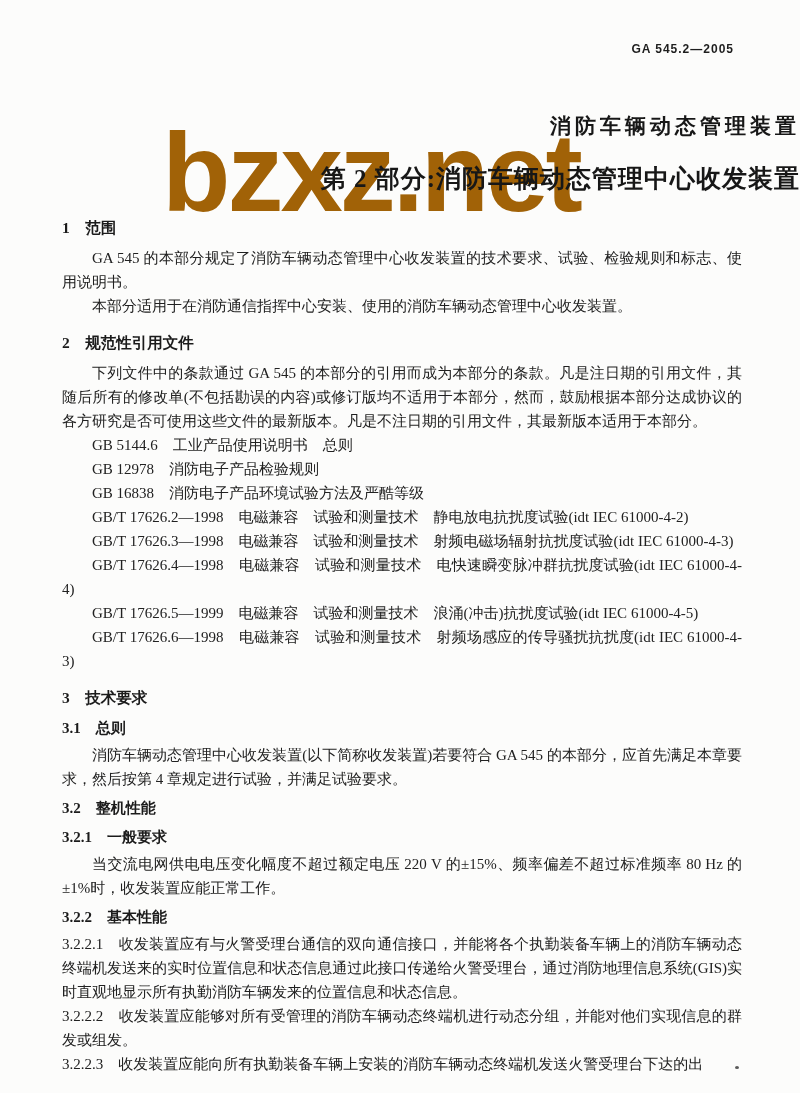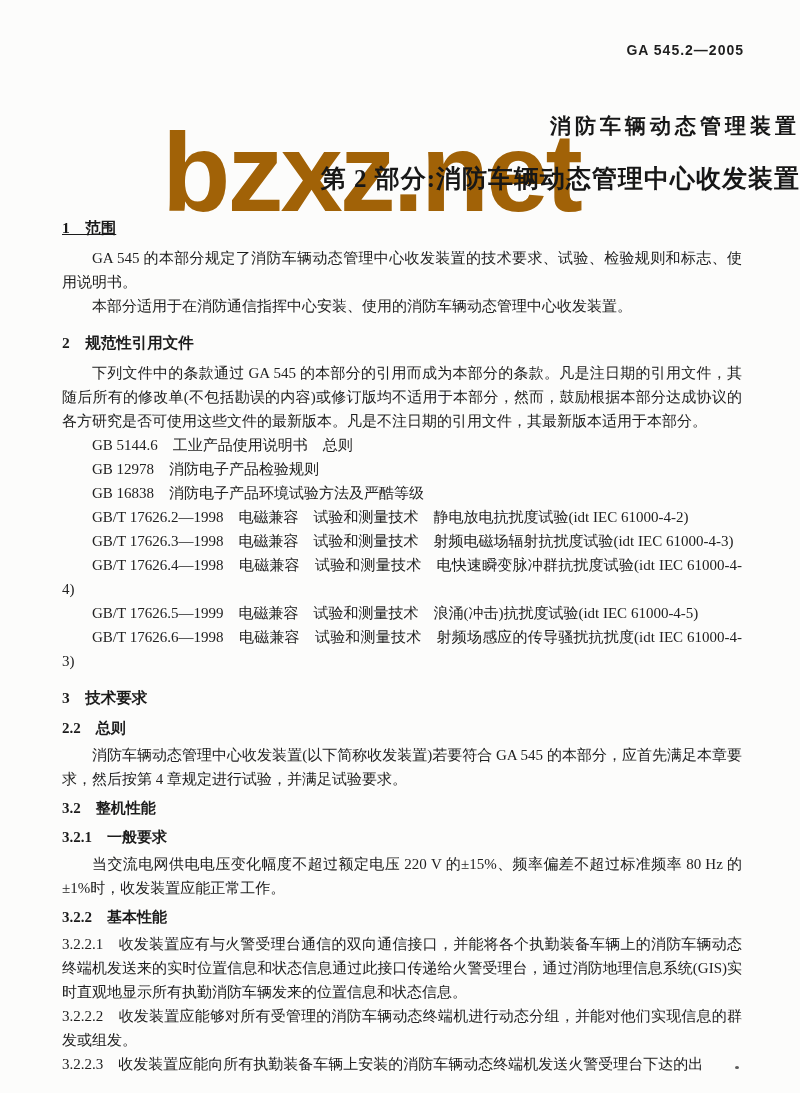--- a/index.html
+++ b/index.html
@@ -20,25 +20,25 @@
     font-family: "Liberation Sans", "DejaVu Sans", sans-serif;
     font-weight: bold;
     font-size: 112px;
     letter-spacing: -3px;
     color: #a16207;
     user-select: none;
   }
 
   .header-code {
     position: absolute;
-    top: 42px; right: 56px;
+    top: 42px; right: 66px;
     z-index: 1;
     font-family: "Liberation Sans", "DejaVu Sans", sans-serif;
     font-weight: bold;
-    font-size: 14px;
+    font-size: 12px;
     letter-spacing: 1px;
     color: #1e1e1e;
   }
 
   .title-block {
     position: absolute;
     top: 112px; left: 0; right: 0;
     z-index: 1;
     text-align: right;
     color: #171717;
@@ -67,21 +67,21 @@
   .content p { margin: 0; text-indent: 2em; }
   .content p.numpara { text-indent: 0; }
 
   h3.sec {
     font-size: 15.5px;
     font-weight: bold;
     margin: 13px 0 6px 0;
     text-align: left;
     color: #1b1b1b;
   }
-  h3.sec.first { margin-top: 0; text-decoration: underline; }
+  h3.sec.first { margin-top: 0; }
   h4.sub {
     font-size: 15px;
     font-weight: bold;
     margin: 5px 0 3px 0;
     text-align: left;
     color: #1b1b1b;
   }
 
   .refs { margin: 0; }
   .refs p { margin: 0; text-indent: 2em; }
@@ -124,21 +124,21 @@
       <p>GB 16838　消防电子产品环境试验方法及严酷等级</p>
       <p>GB/T 17626.2—1998　电磁兼容　试验和测量技术　静电放电抗扰度试验(idt IEC 61000-4-2)</p>
       <p>GB/T 17626.3—1998　电磁兼容　试验和测量技术　射频电磁场辐射抗扰度试验(idt IEC 61000-4-3)</p>
       <p>GB/T 17626.4—1998　电磁兼容　试验和测量技术　电快速瞬变脉冲群抗扰度试验(idt IEC 61000-4-4)</p>
       <p>GB/T 17626.5—1999　电磁兼容　试验和测量技术　浪涌(冲击)抗扰度试验(idt IEC 61000-4-5)</p>
       <p>GB/T 17626.6—1998　电磁兼容　试验和测量技术　射频场感应的传导骚扰抗扰度(idt IEC 61000-4-3)</p>
     </div>
 
     <h3 class="sec">3　技术要求</h3>
 
-    <h4 class="sub">2.2　总则</h4>
+    <h4 class="sub">3.1　总则</h4>
     <p>消防车辆动态管理中心收发装置(以下简称收发装置)若要符合 GA 545 的本部分，应首先满足本章要求，然后按第 4 章规定进行试验，并满足试验要求。</p>
 
     <h4 class="sub">3.2　整机性能</h4>
 
     <h4 class="sub">3.2.1　一般要求</h4>
     <p>当交流电网供电电压变化幅度不超过额定电压 220 V 的±15%、频率偏差不超过标准频率 80 Hz 的±1%时，收发装置应能正常工作。</p>
 
     <h4 class="sub">3.2.2　基本性能</h4>
     <p class="numpara">3.2.2.1　收发装置应有与火警受理台通信的双向通信接口，并能将各个执勤装备车辆上的消防车辆动态终端机发送来的实时位置信息和状态信息通过此接口传递给火警受理台，通过消防地理信息系统(GIS)实时直观地显示所有执勤消防车辆发来的位置信息和状态信息。</p>
     <p class="numpara">3.2.2.2　收发装置应能够对所有受管理的消防车辆动态终端机进行动态分组，并能对他们实现信息的群发或组发。</p>

